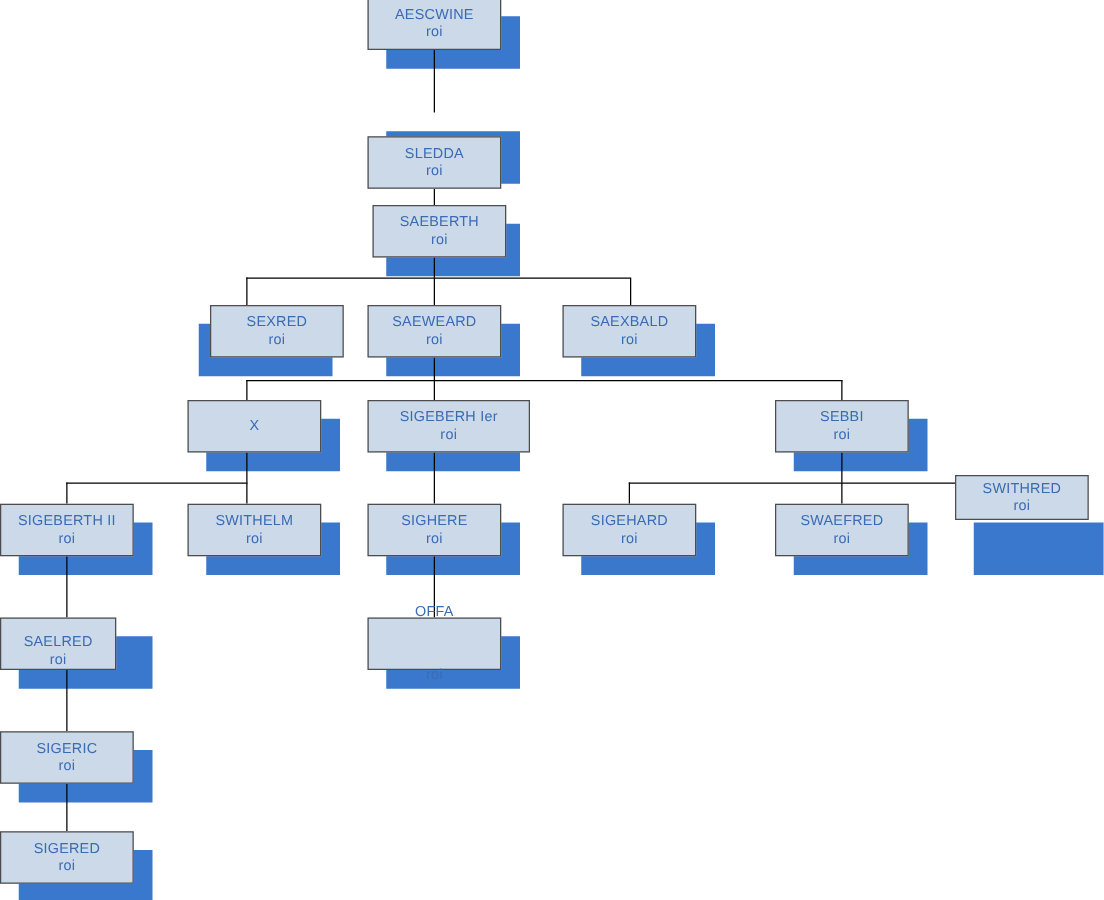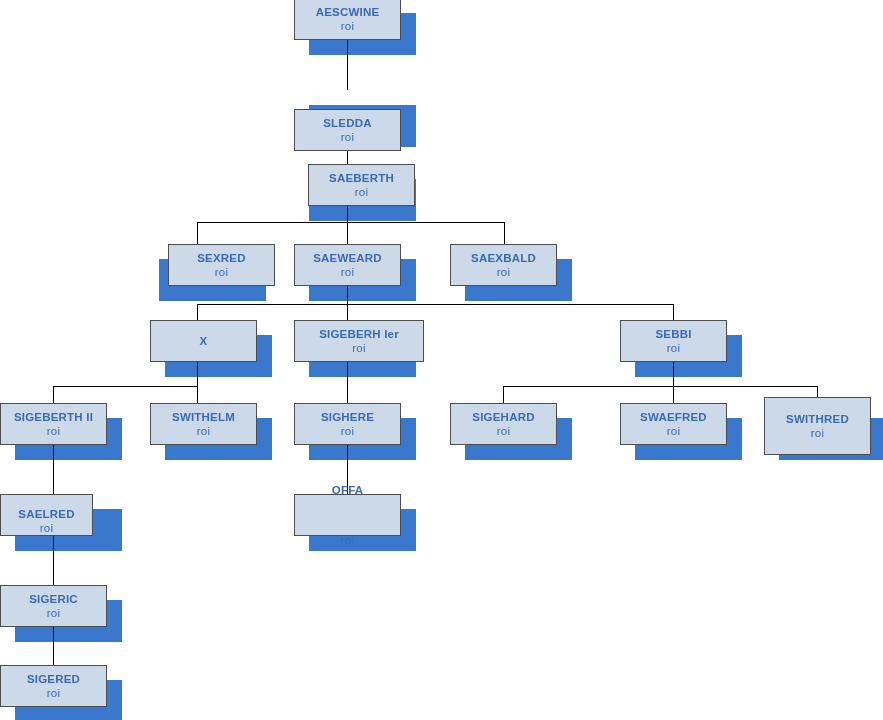--- a/index.html
+++ b/index.html
@@ -30,21 +30,20 @@
     display: flex;
     flex-direction: column;
     align-items: center;
     justify-content: center;
     z-index: 3;
     letter-spacing: 0.2px;
   }
   .node .nm {
     display: block;
     white-space: nowrap;
-    font-weight: bold;
   }
   .node .rl {
     display: block;
     white-space: nowrap;
   }
   .shadow {
     position: absolute;
     background: #3a78ce;
     z-index: 1;
   }
@@ -116,21 +115,21 @@
     </div>
   <div id="node-layer">
       <div class="node" style="left: 294px; top: -2px; width: 107px; height: 42px; background: rgb(204, 217, 232); border-color: rgb(77, 77, 77); color: rgb(58, 107, 181);">
         <span class="nm">AESCWINE</span>
         <span class="rl">roi</span>
       </div>
       <div class="node" style="left: 294px; top: 90px; width: 107px; height: 42px; background: rgb(204, 217, 232); border-color: rgb(77, 77, 77); color: rgb(58, 107, 181); margin-top: 19px;">
         <span class="nm">SLEDDA</span>
         <span class="rl">roi</span>
       </div>
-      <div class="node" style="left: 308px; top: 164px; width: 107px; height: 42px; background: rgb(204, 217, 232); border-color: rgb(77, 77, 77); color: rgb(58, 107, 181);">
+      <div class="node" style="left: 298px; top: 164px; width: 107px; height: 42px; background: rgb(204, 217, 232); border-color: rgb(77, 77, 77); color: rgb(58, 107, 181);">
         <span class="nm">SAEBERTH</span>
         <span class="rl">roi</span>
       </div>
       <div class="node" style="left: 144px; top: 244px; width: 107px; height: 42px; background: rgb(204, 217, 232); border-color: rgb(77, 77, 77); color: rgb(58, 107, 181); margin-left: 24px;">
         <span class="nm">SEXRED</span>
         <span class="rl">roi</span>
       </div>
       <div class="node" style="left: 294px; top: 244px; width: 107px; height: 42px; background: rgb(204, 217, 232); border-color: rgb(77, 77, 77); color: rgb(58, 107, 181);">
         <span class="nm">SAEWEARD</span>
         <span class="rl">roi</span>
@@ -163,21 +162,21 @@
         <span class="rl">roi</span>
       </div>
       <div class="node" style="left: 450px; top: 403px; width: 107px; height: 42px; background: rgb(204, 217, 232); border-color: rgb(77, 77, 77); color: rgb(58, 107, 181);">
         <span class="nm">SIGEHARD</span>
         <span class="rl">roi</span>
       </div>
       <div class="node" style="left: 620px; top: 403px; width: 107px; height: 42px; background: rgb(204, 217, 232); border-color: rgb(77, 77, 77); color: rgb(58, 107, 181);">
         <span class="nm">SWAEFRED</span>
         <span class="rl">roi</span>
       </div>
-      <div class="node" style="left: 764px; top: 397px; width: 107px; height: 58px; background: rgb(204, 217, 232); border-color: rgb(77, 77, 77); color: rgb(58, 107, 181);">
+      <div class="node" style="left: 764px; top: 380px; width: 107px; height: 36px; background: rgb(204, 217, 232); border-color: rgb(77, 77, 77); color: rgb(58, 107, 181);">
         <span class="nm">SWITHRED</span>
         <span class="rl">roi</span>
       </div>
       <div class="node" style="left: 0px; top: 494px; width: 93px; height: 42px; background: rgb(204, 217, 232); border-color: rgb(77, 77, 77); color: rgb(58, 107, 181); justify-content: flex-end;">
         <span class="nm">SAELRED</span>
         <span class="rl">roi</span>
       </div>
       <div class="node" style="left: 294px; top: 494px; width: 107px; height: 42px; background: rgb(204, 217, 232); border-color: rgb(77, 77, 77); color: rgb(58, 107, 181); gap: 36px;">
         <span class="nm">OFFA</span>
         <span class="rl">roi</span>

